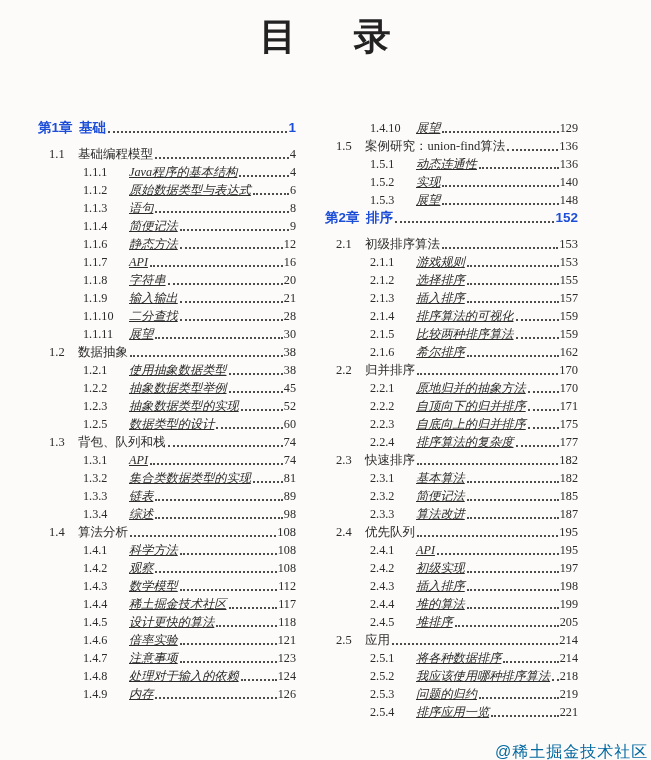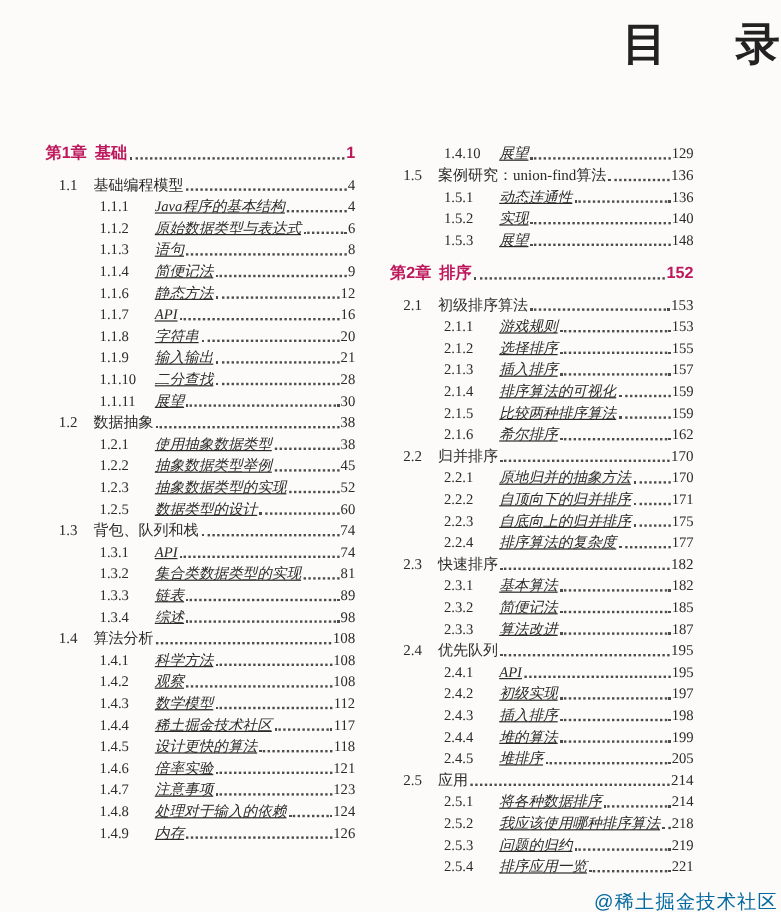--- a/index.html
+++ b/index.html
@@ -7,21 +7,21 @@
   body {
     position:relative;
     background:#fcfbf9;
     color:#2b2b2b;
     font-family:"Liberation Serif","DejaVu Serif",serif;
     overflow:hidden;
   }
   .page-title {
     position:absolute;
     top:12px; left:0; width:651px;
-    text-align:right;
+    text-align:center;
     font-size:37px;
     font-weight:bold;
     color:#222;
     word-spacing:46px;
     letter-spacing:1px;
   }
   .col { position:absolute; top:119px; }
   .col-left  { left:38px;  width:258px; }
   .col-right { left:325px; width:253px; }
 
@@ -41,25 +41,25 @@
     align-self:flex-end;
     border-bottom:2px dotted #4d4d4d;
     margin:0 1px 4px 2px;
   }
   .row .page { flex:none; }
 
   .row.chapter {
     font-family:"Liberation Sans","DejaVu Sans",sans-serif;
     font-weight:bold;
     font-size:13.5px;
-    color:#be185d;
+    color:#1d4ed8;
     margin-bottom:8px;
     justify-content:flex-end;
   }
-  .row.chapter:not(:first-child) { margin-top:10px; }
+  .row.chapter:not(:first-child) { }
   .row.chapter .num { width:41px; }
 
   .row.section { padding-left:11px; }
   .row.section .num { width:29px; }
 
   .row.subsection { font-size:12.2px; padding-left:45px; }
   .row.subsection .num { min-width:34px; margin-right:12px; }
   .row.subsection .title { font-style:italic;text-decoration:underline; }
 
   .watermark {

